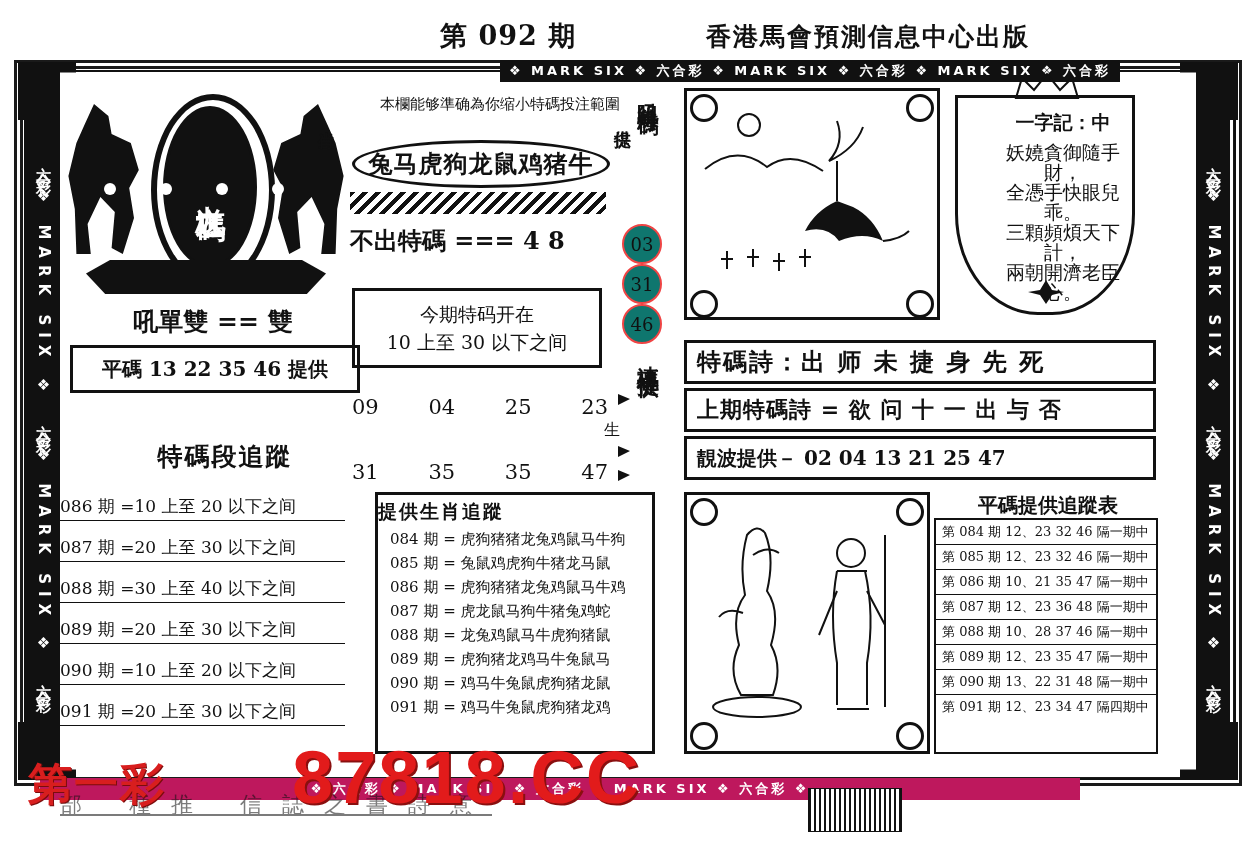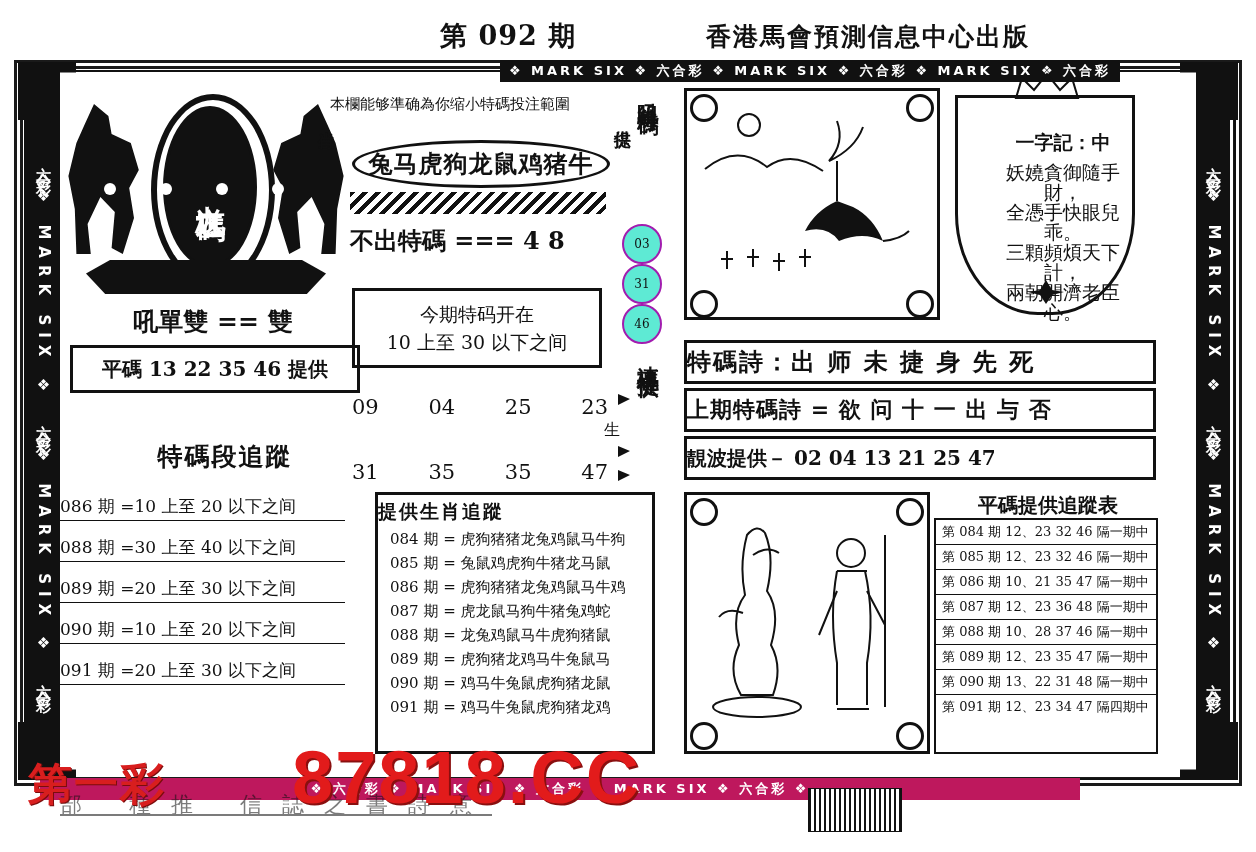--- a/index.html
+++ b/index.html
@@ -139,21 +139,21 @@
   .track-row{
     font-size:17px;color:#111;margin-bottom:15px;
     font-family:"DejaVu Serif","Liberation Serif",serif;
     white-space:nowrap;
   }
   .track-row .u{border-bottom:1px solid #111;padding-bottom:2px;display:inline-block;width:285px;}
 
   
   .mid-note{
     position:absolute;left:330px;top:95px;width:290px;
-    font-size:15px;color:#111;text-align:left;line-height:18px;
+    font-size:15px;color:#111;text-align:right;line-height:18px;
     font-family:"DejaVu Serif","Liberation Serif",serif;
   }
   .zodiac-oval{
     position:absolute;left:352px;top:140px;width:252px;height:42px;
     border:3px solid #111;border-radius:50%;
     display:flex;align-items:center;justify-content:center;
     font-size:24px;font-weight:bold;color:#111;letter-spacing:1px;
     font-family:"DejaVu Serif","Liberation Serif",serif;
   }
   .zig{
@@ -194,50 +194,50 @@
   }
 
   
   .vtext{
     position:absolute;writing-mode:vertical-rl;
     font-family:"DejaVu Serif","Liberation Serif",serif;
     color:#111;font-weight:bold;
   }
 
   .num-circle{
-    position:absolute;width:36px;height:36px;border:2px solid #a21caf;
+    position:absolute;width:36px;height:36px;border:2px solid #ef4444;
     border-radius:50%;display:flex;align-items:center;justify-content:center;
-    font-size:12px;color:#111;background:#5eead4;
+    font-size:18px;color:#111;background:#0f766e;
     font-family:"DejaVu Serif","Liberation Serif",serif;
   }
 
   
   .pic-box{
     position:absolute;border:3px solid #111;background:#fff;box-sizing:border-box;
   }
   .pic-dot{
     position:absolute;width:22px;height:22px;border-radius:50%;
     border:3px solid #111;background:#fff;
   }
   .shield{
     position:absolute;left:955px;top:95px;width:180px;height:220px;
     border:3px solid #111;background:#fff;box-sizing:border-box;
     border-radius:0 0 46% 46%;
   }
   .shield-txt{
-    margin-top:32px;text-align:center;color:#111;
+    margin-top:12px;text-align:center;color:#111;
     font-family:"DejaVu Serif","Liberation Serif",serif;
     padding-left:36px;
   }
   .shield-txt .l1{font-size:19px;font-weight:bold;margin-bottom:6px;}
   .shield-txt .l{font-size:19px;line-height:20px;}
 
   .strip-box{
     position:absolute;border:3px solid #111;box-sizing:border-box;
-    display:flex;align-items:center;
+    display:flex;align-items:center;padding-left:10px;
     font-family:"DejaVu Serif","Liberation Serif",serif;color:#111;
   }
 
   .ping-title{
     position:absolute;left:940px;top:492px;width:216px;text-align:center;
     font-size:20px;font-weight:bold;color:#111;
     font-family:"DejaVu Serif","Liberation Serif",serif;
   }
   .ping-box{
     position:absolute;left:934px;top:518px;width:224px;height:236px;
@@ -319,20 +319,21 @@
   <div class="ribbon-dot" style="left:272px;"></div>
 
   <div class="lbl-danshuang">吼單雙 == 雙</div>
   <div class="pingma-box">
     <span>平碼 13 22 35 46 提供</span>
   </div>
   <div class="tema-title">特碼段追蹤</div>
 
   <div class="track-list">
     <div class="track-row"><span class="u">086 期 =10 上至 20 以下之间</span></div>
+    <div class="track-row"><span class="u">087 期 =20 上至 30 以下之间</span></div>
     <div class="track-row"><span class="u">088 期 =30 上至 40 以下之间</span></div>
     <div class="track-row"><span class="u">089 期 =20 上至 30 以下之间</span></div>
     <div class="track-row"><span class="u">090 期 =10 上至 20 以下之间</span></div>
     <div class="track-row"><span class="u">091 期 =20 上至 30 以下之间</span></div>
   </div>
 
   <div class="mid-note">本欄能够準确為你缩小特碼投注範圍</div>
   <div class="vtext" style="left:316px;top:118px;font-size:17px;">生肖</div>
   <div class="vtext" style="left:612px;top:118px;font-size:17px;">提供</div>
 

